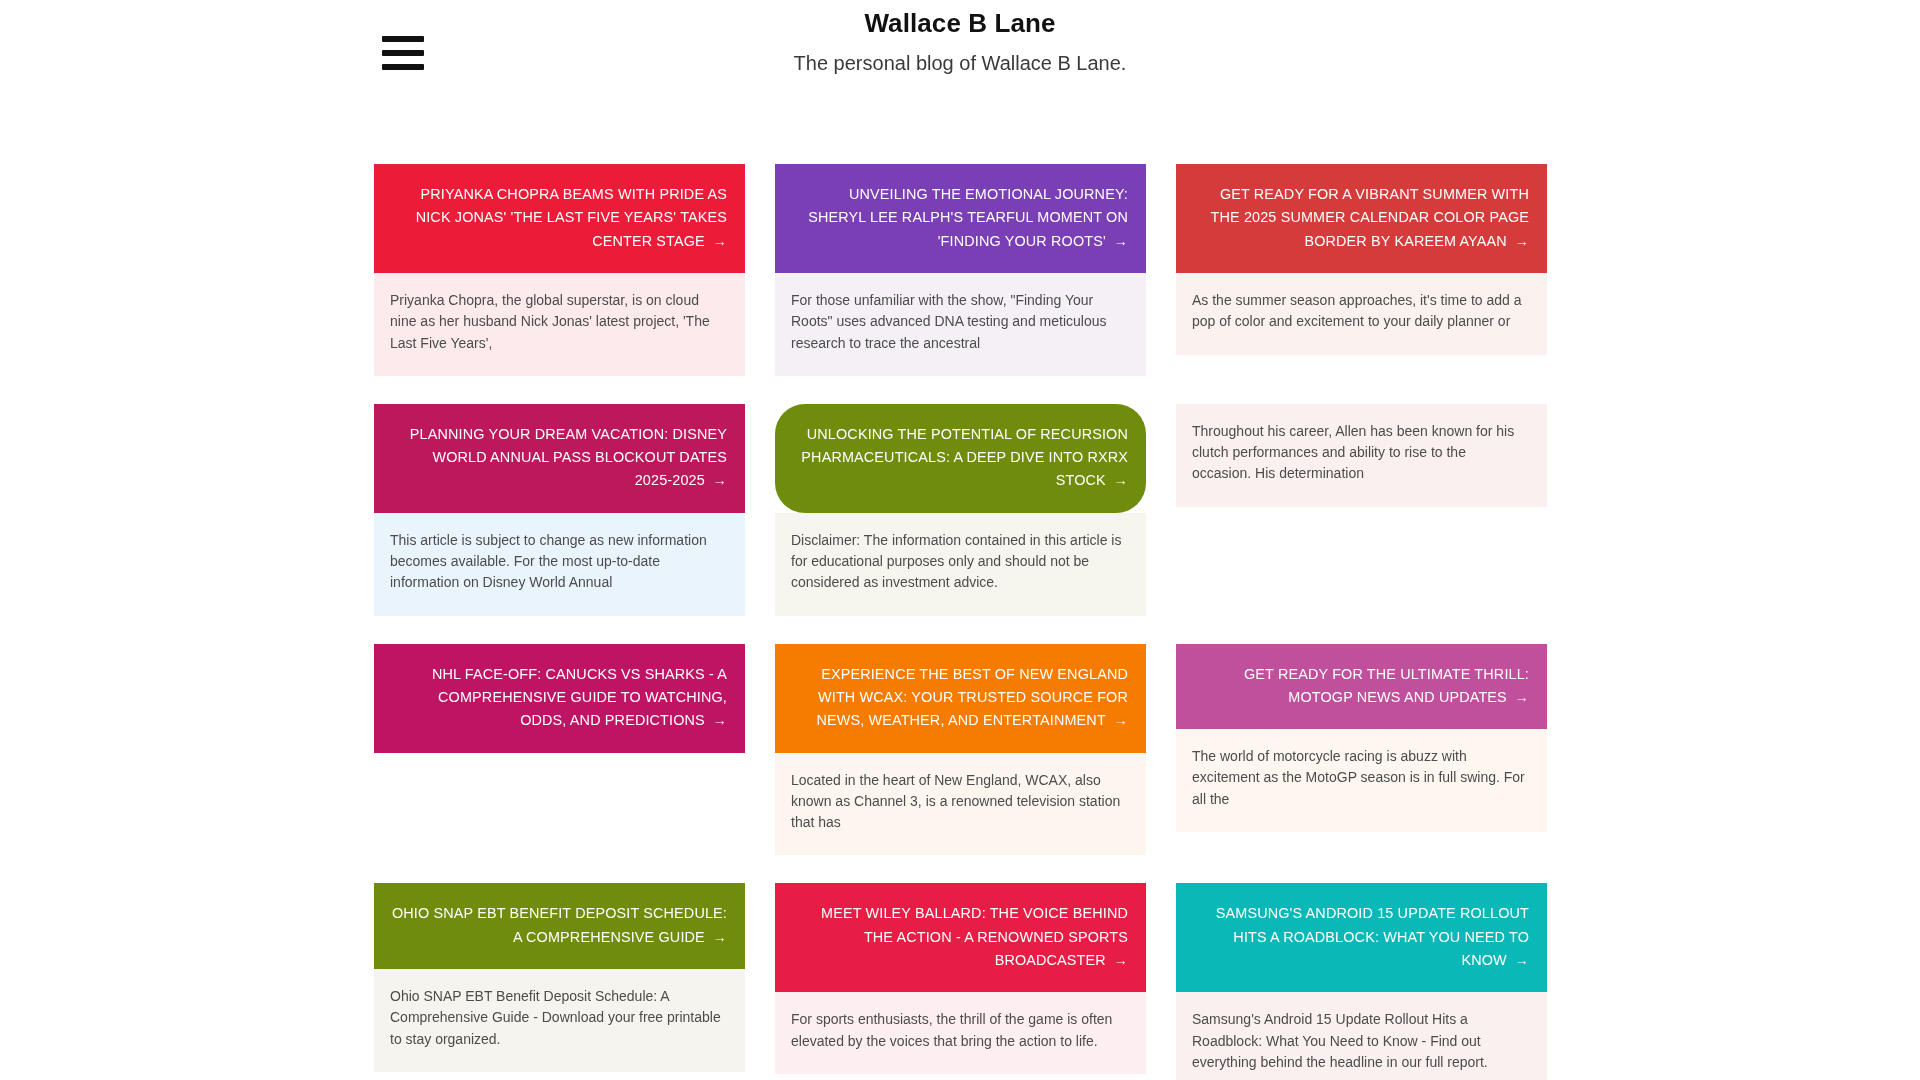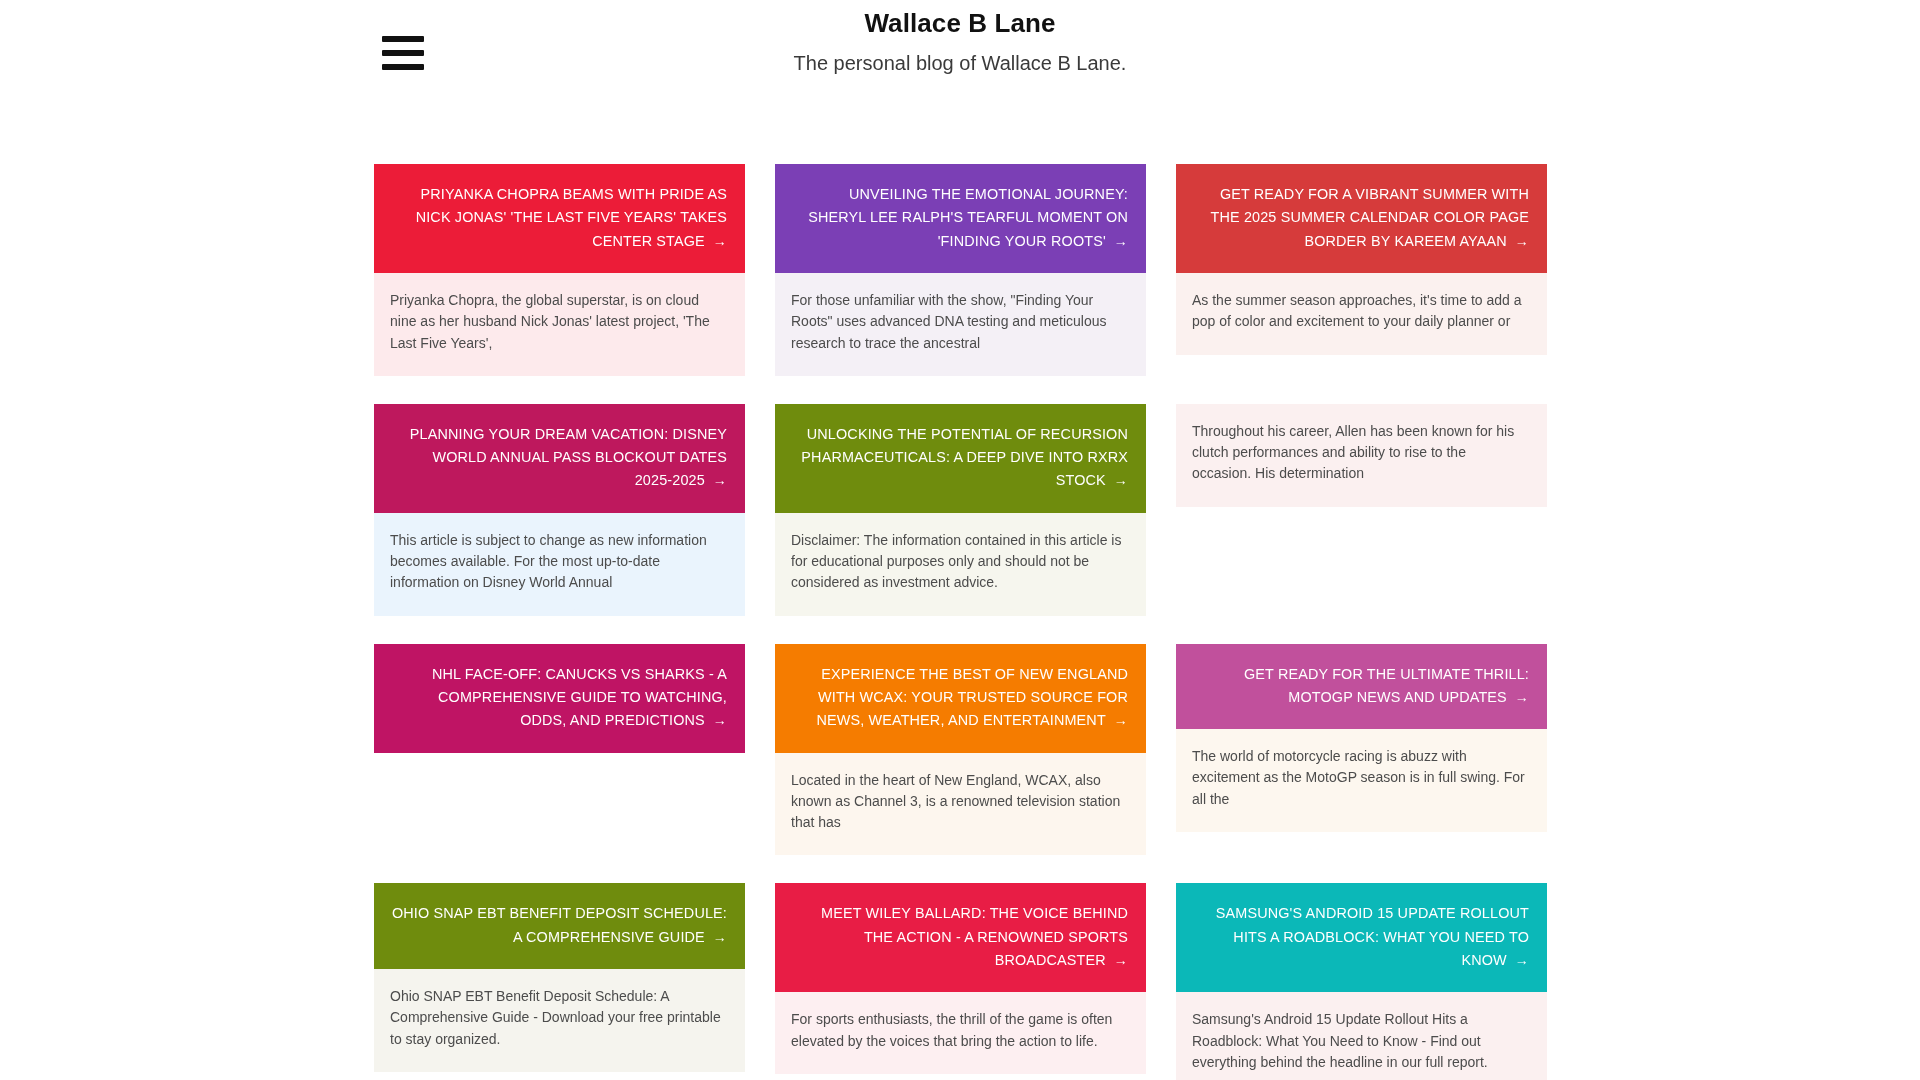--- a/index.html
+++ b/index.html
@@ -126,21 +126,21 @@
       </article>
       <article class="card">
         <div class="card-title" style="background: rgb(214, 59, 59);"><span>GET READY FOR A VIBRANT SUMMER WITH THE 2025 SUMMER CALENDAR COLOR PAGE BORDER BY KAREEM AYAAN</span><span class="arrow">→</span></div>
         <div class="card-excerpt" style="background: rgb(251, 241, 239);">As the summer season approaches, it's time to add a pop of color and excitement to your daily planner or</div>
       </article>
       <article class="card">
         <div class="card-title" style="background: #be185d; padding-left: 19px;"><span>PLANNING YOUR DREAM VACATION: DISNEY WORLD ANNUAL PASS BLOCKOUT DATES 2025-2025</span><span class="arrow">→</span></div>
         <div class="card-excerpt" style="background: rgb(234, 244, 253);">This article is subject to change as new information becomes available. For the most up-to-date information on Disney World Annual</div>
       </article>
       <article class="card">
-        <div class="card-title" style="background: rgb(111, 140, 13);"><span>UNLOCKING THE POTENTIAL OF RECURSION PHARMACEUTICALS: A DEEP DIVE INTO RXRX STOCK</span><span class="arrow">→</span></div>
+        <div class="card-title" style="background: rgb(111, 140, 13); border-radius: 30px;"><span>UNLOCKING THE POTENTIAL OF RECURSION PHARMACEUTICALS: A DEEP DIVE INTO RXRX STOCK</span><span class="arrow">→</span></div>
         <div class="card-excerpt" style="background: rgb(246, 246, 238);">Disclaimer: The information contained in this article is for educational purposes only and should not be considered as investment advice.</div>
       </article>
       <article class="card">
         <div class="card-excerpt" style="background: rgb(251, 240, 240);">Throughout his career, Allen has been known for his clutch performances and ability to rise to the occasion. His determination</div>
       </article>
       <article class="card">
         <div class="card-title" style="background: rgb(191, 20, 100);"><span>NHL FACE-OFF: CANUCKS VS SHARKS - A COMPREHENSIVE GUIDE TO WATCHING, ODDS, AND PREDICTIONS</span><span class="arrow">→</span></div>
       </article>
       <article class="card">
         <div class="card-title" style="background: rgb(245, 124, 0);"><span>EXPERIENCE THE BEST OF NEW ENGLAND WITH WCAX: YOUR TRUSTED SOURCE FOR NEWS, WEATHER, AND ENTERTAINMENT</span><span class="arrow">→</span></div>

